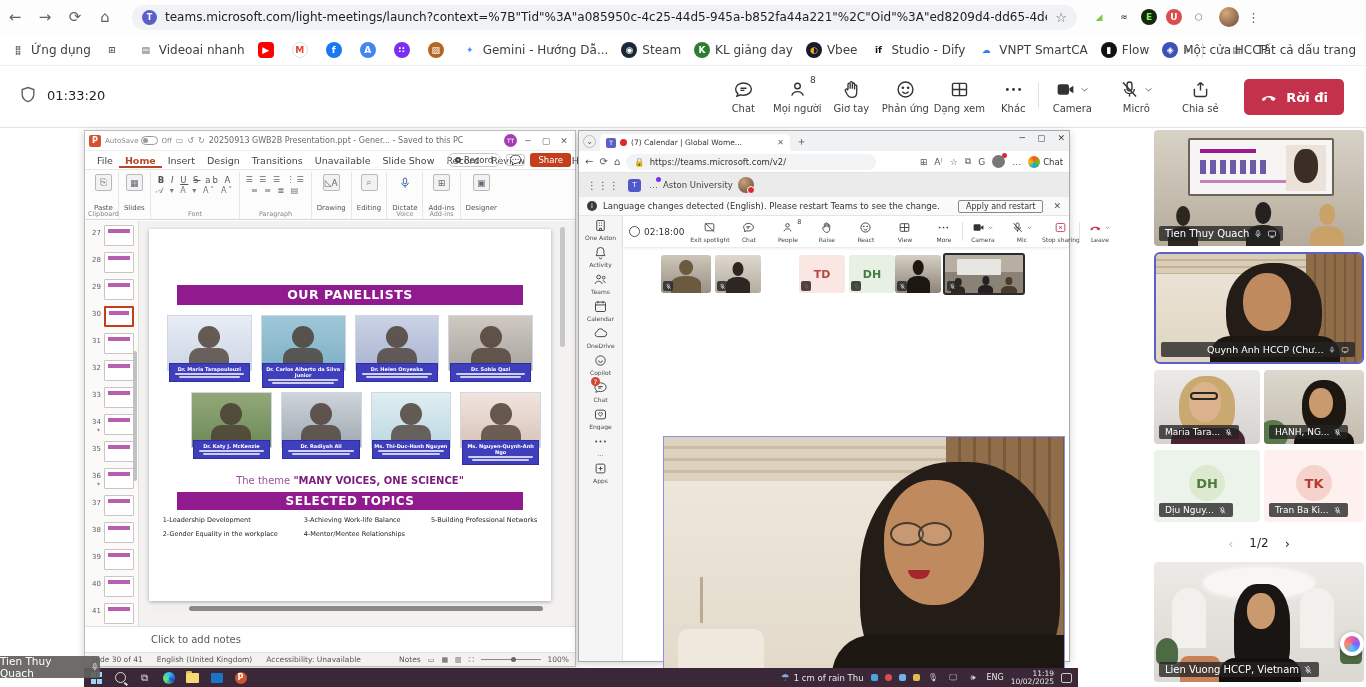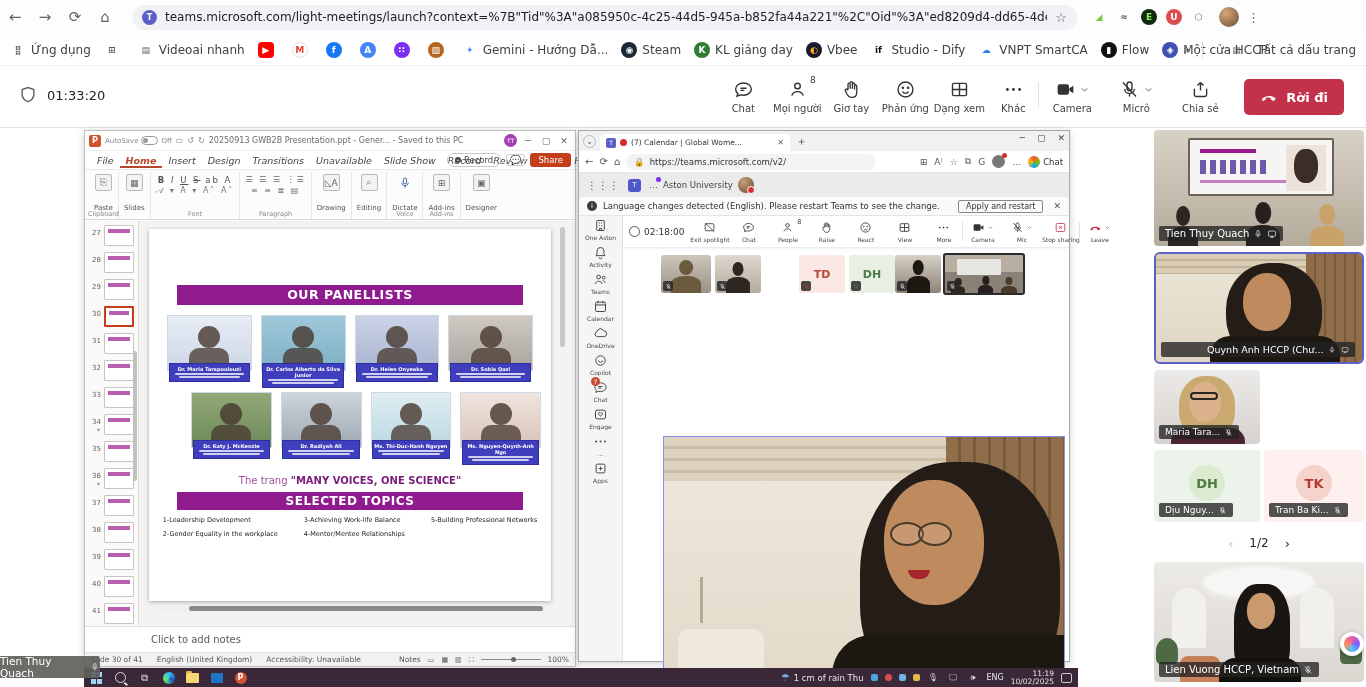--- a/index.html
+++ b/index.html
@@ -575,21 +575,21 @@
         <span class="ppt-mini">▭</span>
         <span class="ppt-mini">↺</span>
         <span class="ppt-mini">↻</span>
         <span class="ppt-doc">20250913 GWB2B Presentation.ppt - Gener... - Saved to this PC</span>
         <span class="ppt-av">TT</span>
         <span class="winbtn">─</span>
         <span class="winbtn">▢</span>
         <span class="winbtn">✕</span>
       </div>
       <div class="ppt-tabs">
-        <div style="display:flex;font-style:italic;">
+        <div style="display:flex;">
 
         <span class="ptab file">File</span>
             <span class="ptab selected">Home</span>
             <span class="ptab">Insert</span>
             <span class="ptab">Design</span>
             <span class="ptab">Transitions</span>
             <span class="ptab">Unavailable</span>
             <span class="ptab">Slide Show</span>
             <span class="ptab">Record</span>
             <span class="ptab">Review</span>
@@ -799,21 +799,21 @@
                 <div class="pcard">
                   <div class="pphoto p8"></div>
                   <div class="plabel">
                     <div class="pname">Ms. Nguyen-Quynh-Anh Ngo</div>
                     <div class="pline"></div>
                     <div class="pline" style="margin:1px 8px;"></div>
                   </div>
                 </div>
               </div>
             <div class="theme-line">
-              <span class="theme-prefix">The trang </span><span class="theme-quote">"MANY VOICES, ONE SCIENCE"</span>
+              <span class="theme-prefix">The theme </span><span class="theme-quote">"MANY VOICES, ONE SCIENCE"</span>
             </div>
             <div class="banner banner2">SELECTED TOPICS</div>
             <div class="topics">
 
             <span class="topic">1-Leadership Development</span>
                 <span class="topic">2-Gender Equality in the workplace</span>
                 <span class="topic">3-Achieving Work-life Balance</span>
                 <span class="topic">4-Mentor/Mentee Relationships</span>
                 <span class="topic">5-Building Professional Networks</span>
               </div>
@@ -1382,20 +1382,35 @@
       <div class="tagpill" style="font-size:9px;">
         <span>Maria Tara...</span>
         <span class="ic" style="width:9px;height:9px;">
             <svg viewBox="0 0 24 24" fill="none" stroke="currentColor" stroke-width="1.6">
               <rect x="9.2" y="3.5" width="5.6" height="10" rx="2.8"></rect>
               <path d="M6.5 11.5c0 3 2.5 5.2 5.5 5.2s5.5-2.2 5.5-5.2M12 16.7V20M4.5 4l15 16"></path>
             </svg>
           </span>
       </div>
     </div>
+    <div class="vtile t-hanh">
+      <div class="th-plant"></div>
+      <div class="th-hair"></div>
+      <div class="th-face"></div>
+      <div class="th-body"></div>
+      <div class="tagpill" style="font-size:9px;">
+        <span>HANH, NG...</span>
+        <span class="ic" style="width:9px;height:9px;">
+            <svg viewBox="0 0 24 24" fill="none" stroke="currentColor" stroke-width="1.6">
+              <rect x="9.2" y="3.5" width="5.6" height="10" rx="2.8"></rect>
+              <path d="M6.5 11.5c0 3 2.5 5.2 5.5 5.2s5.5-2.2 5.5-5.2M12 16.7V20M4.5 4l15 16"></path>
+            </svg>
+          </span>
+      </div>
+    </div>
     <div class="vtile t-dh">
       <span class="init-circle">DH</span>
       <div class="tagpill" style="font-size:9px;">
         <span>Dịu Nguy...</span>
         <span class="ic" style="width:9px;height:9px;">
             <svg viewBox="0 0 24 24" fill="none" stroke="currentColor" stroke-width="1.6">
               <rect x="9.2" y="3.5" width="5.6" height="10" rx="2.8"></rect>
               <path d="M6.5 11.5c0 3 2.5 5.2 5.5 5.2s5.5-2.2 5.5-5.2M12 16.7V20M4.5 4l15 16"></path>
             </svg>
           </span>

